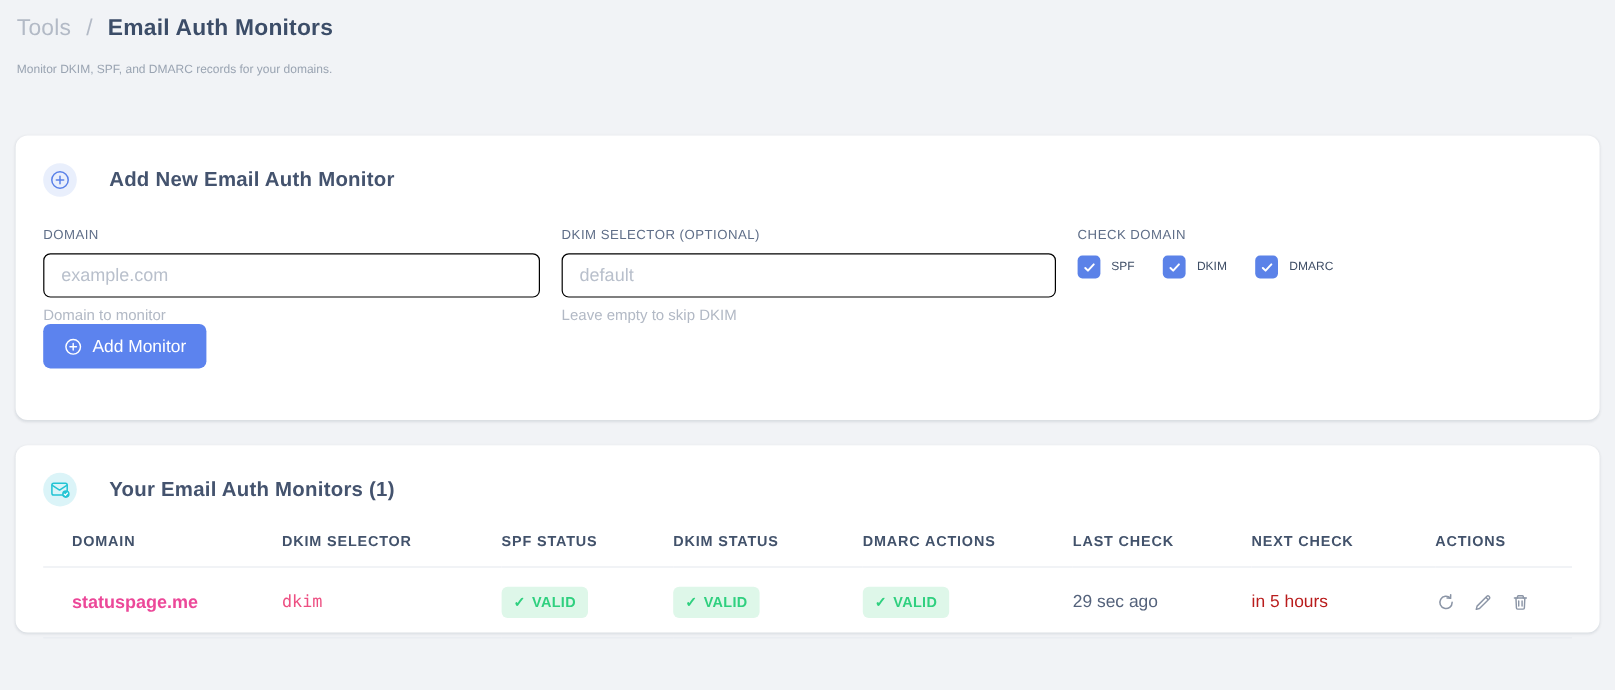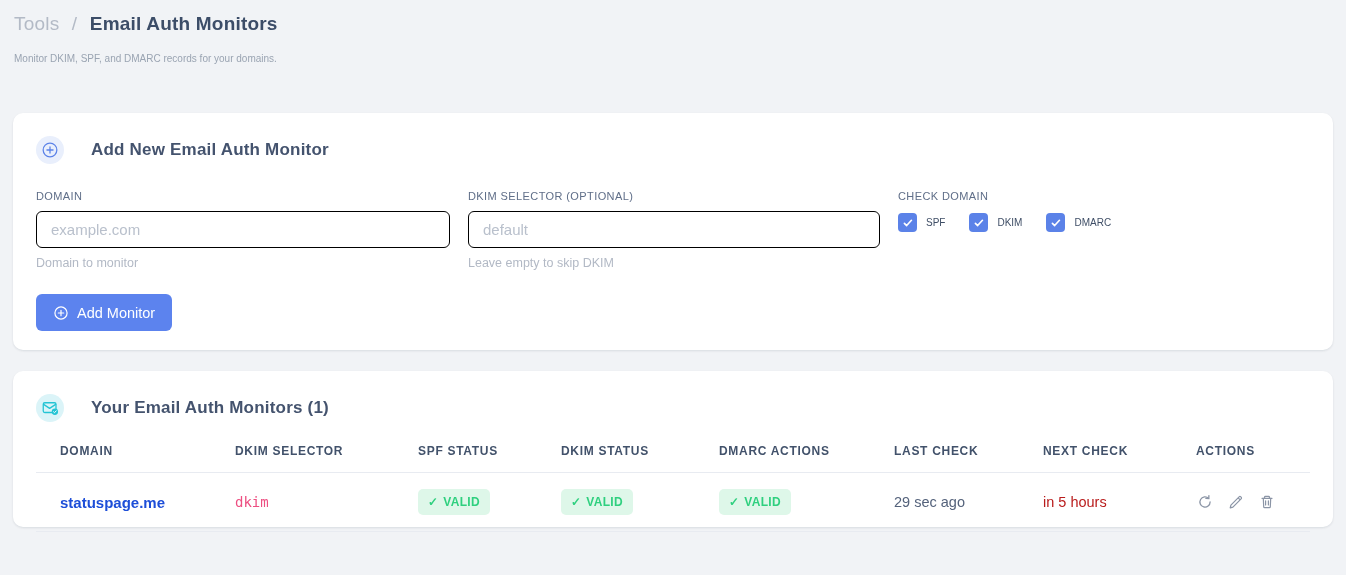--- a/index.html
+++ b/index.html
@@ -53,39 +53,39 @@
 
   .check-row { margin-top:11px; display:flex; align-items:center; gap:24px; }
   .check-item { display:inline-flex; align-items:center; gap:9px; cursor:pointer; }
   .checkbox {
     width:19px; height:19px; border-radius:4px; background:#5b82e8;
     display:inline-flex; align-items:center; justify-content:center;
   }
   .check-item .cb-label { font-size:10px; color:#3f4e66; }
 
   .btn-primary {
-    margin-top:24px; height:37px; border:none; cursor:pointer;
+    margin-top:0; height:37px; border:none; cursor:pointer;
     display:inline-flex; align-items:center; gap:8px;
     background:#5c83ee; color:#fff; border-radius:6px;
     padding:0 17px; font-size:14.5px; font-family:"Liberation Sans", sans-serif;
   }
 
   
   table.monitors { width:100%; border-collapse:collapse; margin-top:18px; }
   th {
     text-align:left; font-size:12px; font-weight:700; color:#42526b;
     letter-spacing:.7px; padding:4px 8px 14px 0; border-bottom:1px solid #e8ebf1;
     white-space:nowrap;
   }
   th:first-child, td:first-child { padding-left:24px; }
   td {
     padding:16px 8px 16px 0; border-bottom:1px solid #e8ebf1;
     font-size:14.5px; color:#54627b; white-space:nowrap;
   }
-  td.domain-cell { font-weight:700; font-size:15px; color:#1d4ed8; }
+  td.domain-cell { font-weight:700; font-size:15px; color:#ec4899; }
   td.code-cell { font-family:"DejaVu Sans Mono", monospace; font-size:14px; color:#ed4f82; }
   .badge-valid {
     display:inline-flex; align-items:center; gap:5px;
     background:#def7e9; color:#2fd07f; font-weight:700; font-size:12px;
     letter-spacing:.3px; padding:6px 10px; border-radius:5px;
   }
   td.muted-cell { color:#b91c1c; }
   .actions-cell { display:flex; align-items:center; gap:13px; }
   .icon-btn {
     background:none; border:none; padding:0; cursor:pointer;

